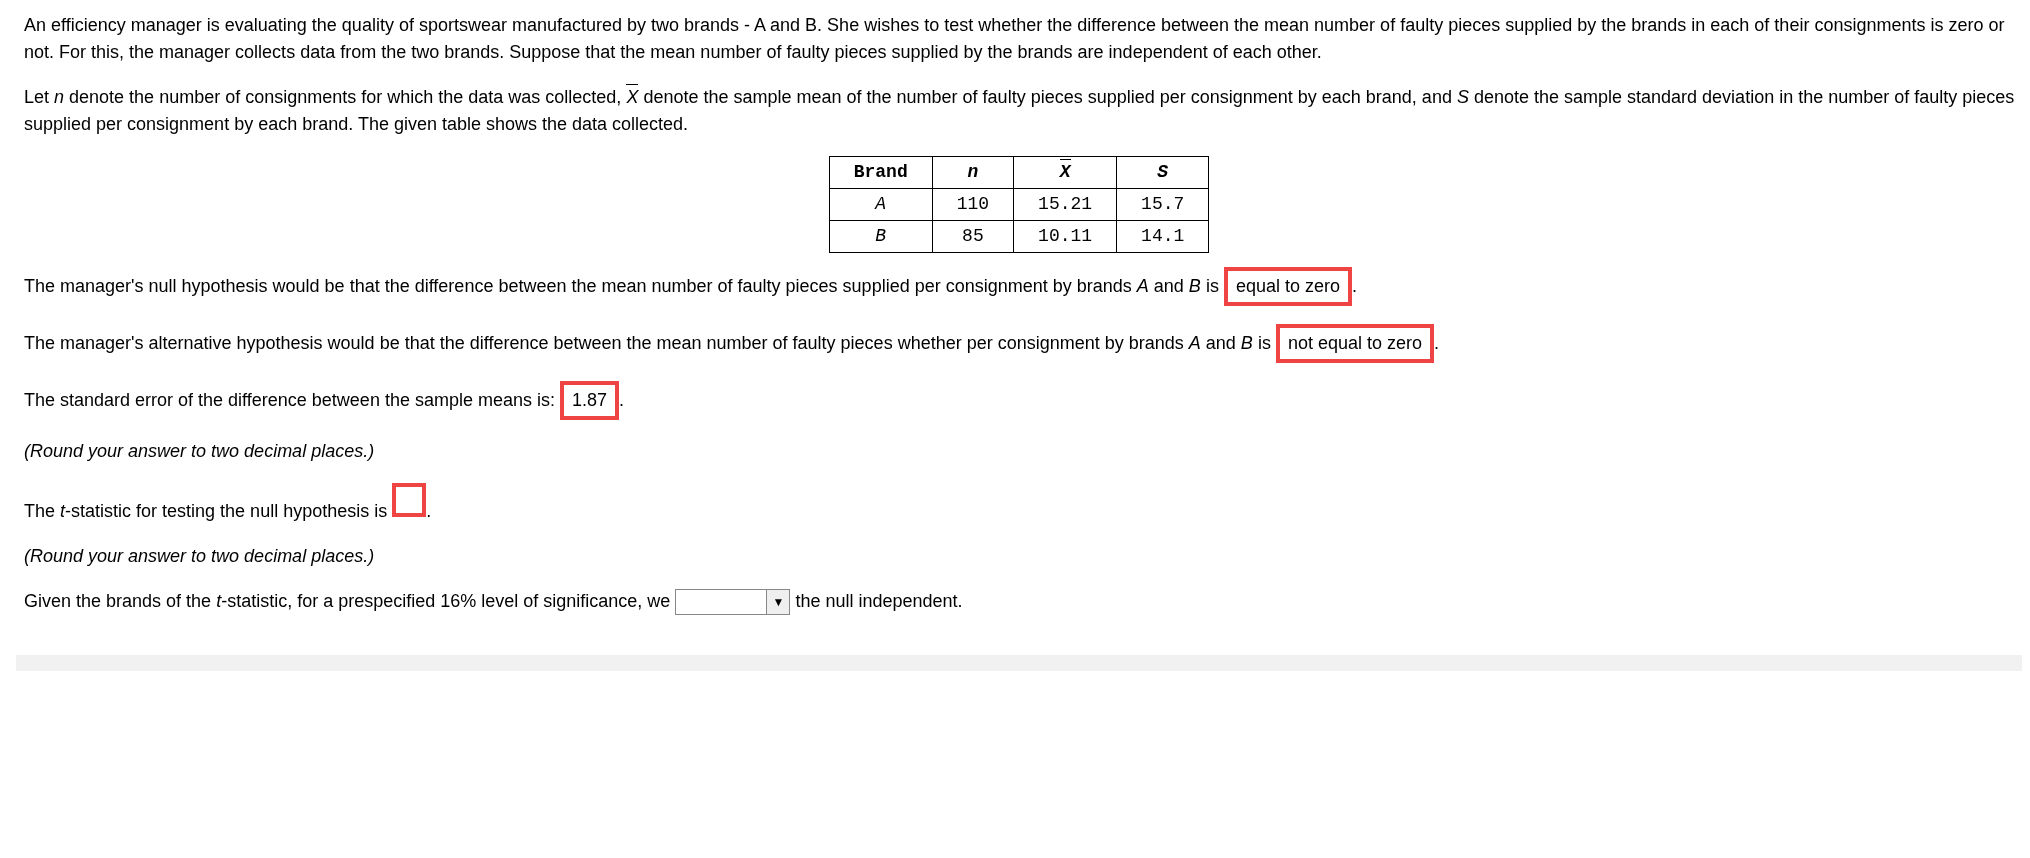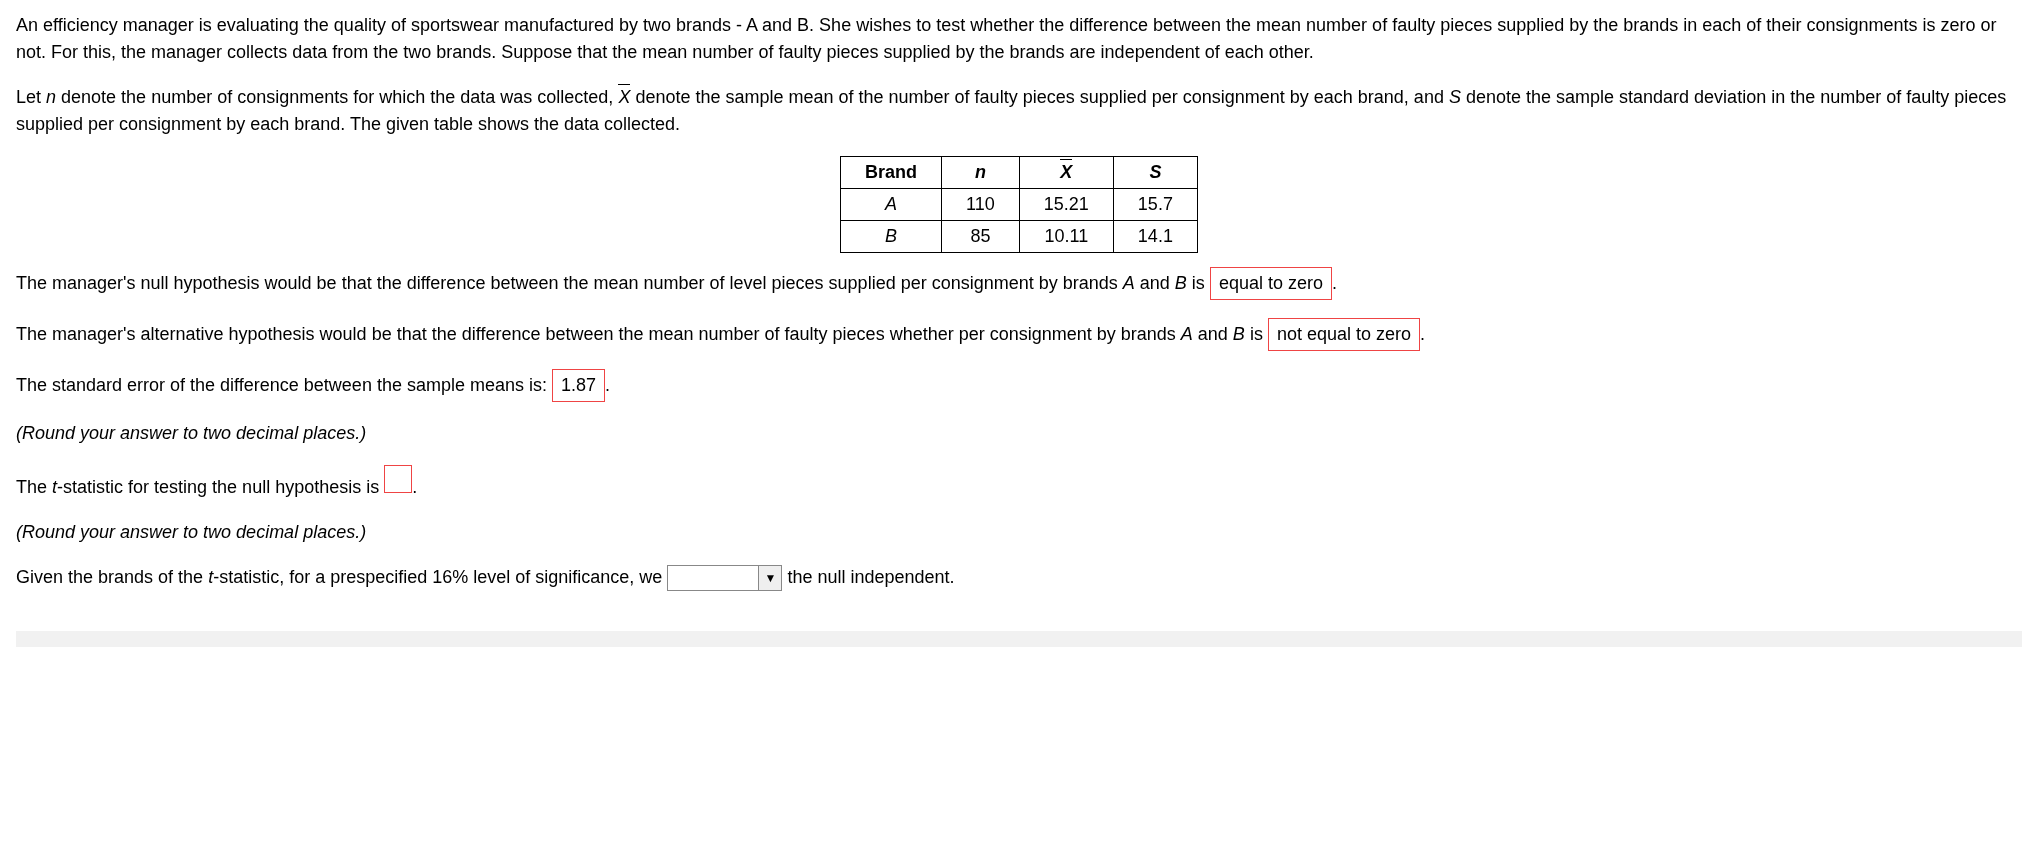--- a/index.html
+++ b/index.html
@@ -4,44 +4,45 @@
 <style>
   body {
     font-family: Arial, Helvetica, sans-serif;
     font-size: 18px;
     line-height: 1.5;
     margin: 0;
     padding: 4px 8px 24px 16px;
     color: #000;
     background: #fff;
   }
-  .para { margin: 8px 0 18px 0; }
+  .para { margin: 8px 0 18px 8px; }
   .ital { font-style: italic; }
   .xbar { position: relative; display: inline-block; font-style: italic; }
   .xbar::before {
     content: "";
     position: absolute;
     left: 0; right: 0; top: 0;
     border-top: 1.5px solid #000;
   }
   table.data {
     border-collapse: collapse;
     margin: 6px auto 14px auto;
+    font-family: Liberation Mono, monospace;
   }
   table.data th, table.data td {
     border: 1px solid #000;
     padding: 2px 24px;
     text-align: center;
     font-size: 18px;
     font-weight: normal;
   }
   table.data th { font-weight: bold; }
   .box-input {
     display: inline-block;
-    border: 1px solid #ef4444;
+    border: 4px solid #ef4444;
     padding: 2px 8px;
     min-width: 12px;
     min-height: 22px;
     vertical-align: baseline;
     background: #fff;
   }
   .box-input.small { padding: 2px 4px; min-width: 18px; }
   .dropdown {
     display: inline-flex;
     align-items: center;
@@ -96,21 +97,21 @@
   <tr>
     <td><span class="ital">B</span></td>
     <td>85</td>
     <td>10.11</td>
     <td>14.1</td>
   </tr>
 </tbody>
   </table>
 
 <div class="para">
-  <span>The manager's null hypothesis would be that the difference between the mean number of level pieces supplied per consignment by brands </span><span class="ital">A</span><span> and </span><span class="ital">B</span><span> is </span>
+  <span>The manager's null hypothesis would be that the difference between the mean number of faulty pieces supplied per consignment by brands </span><span class="ital">A</span><span> and </span><span class="ital">B</span><span> is </span>
   <span class="box-input">equal to zero</span><span>.</span>
 </div>
 
 <div class="para">
   <span>The manager's alternative hypothesis would be that the difference between the mean number of faulty pieces whether per consignment by brands </span><span class="ital">A</span><span> and </span><span class="ital">B</span><span> is </span>
   <span class="box-input">not equal to zero</span><span>.</span>
 </div>
 
 <div class="para">
   <span>The standard error of the difference between the sample means is: </span>

